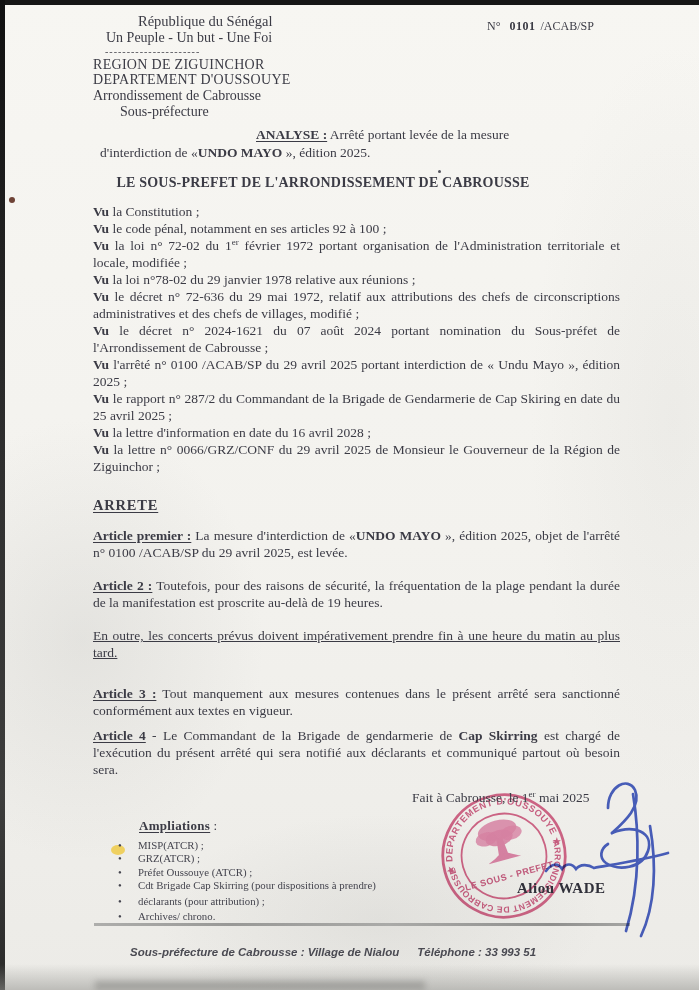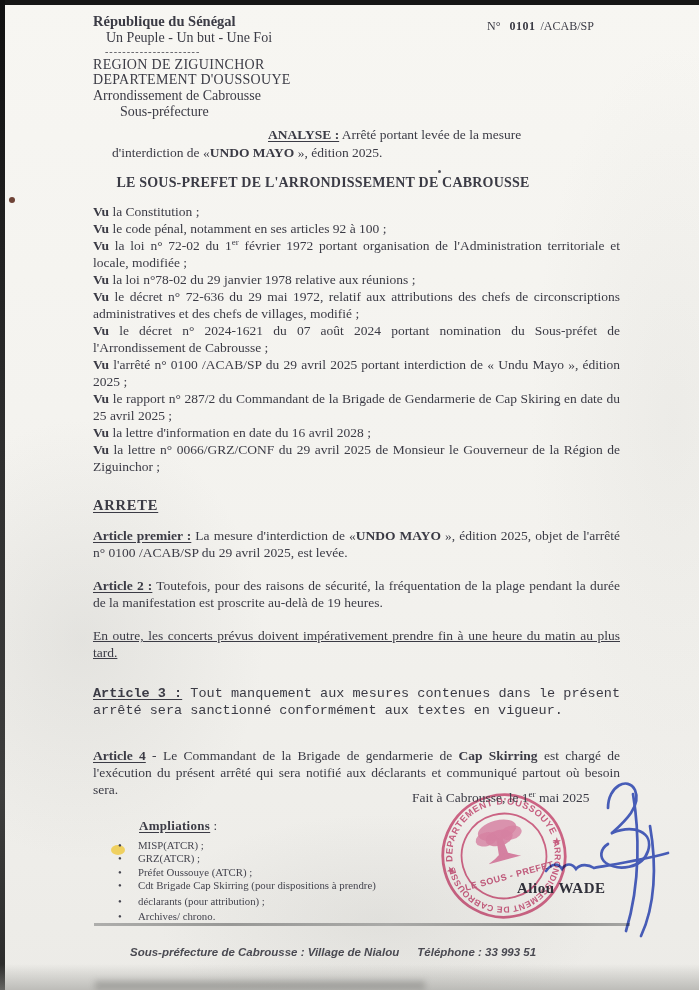--- a/index.html
+++ b/index.html
@@ -21,52 +21,52 @@
              background:radial-gradient(ellipse, rgba(170,170,167,0.18), transparent 68%); }
   .bottom-shade { position:absolute; left:0; right:0; bottom:0; height:26px;
                   background:linear-gradient(180deg, rgba(170,170,166,0), rgba(150,150,146,0.55)); }
   .bottom-smudge { position:absolute; left:95px; bottom:0px; width:330px; height:9px;
                    background:rgba(110,110,108,0.4); filter:blur(3px); }
   .speck1 { position:absolute; left:9px; top:197px; width:6px; height:6px; background:#6e4336; border-radius:50%; }
   .speck2 { position:absolute; left:438px; top:170px; width:3px; height:3px; background:#55555e; border-radius:50%; }
 
   
   .letterhead { position:absolute; left:93px; top:14px; font-size:14px; line-height:15.8px; }
-  .lh-country { font-weight:bold; font-size:14.5px; }
+  .lh-country { font-weight:normal; font-size:14.5px;margin-left:45px; }
   .lh-motto { padding-left:7px;margin-left:6px; }
   .lh-dashes { padding-left:12px; font-size:10px; line-height:11px; letter-spacing:1px; color:#4a4a52; }
   .lh-caps { letter-spacing:0.3px; }
   .lh-office { font-weight:normal; padding-left:27px; }
 
   .reference { position:absolute; left:487px; top:19px; font-size:12px; white-space:nowrap; }
   .reference b { margin:0 5px 0 9px; letter-spacing:0.5px; }
 
   
-  .analyse { position:absolute; left:112px; top:126px; width:424px; font-size:13.5px; line-height:17.5px; text-indent:156px;font-family:Liberation Serif, serif; }
+  .analyse { position:absolute; left:100px; top:126px; width:424px; font-size:13.5px; line-height:17.5px; text-indent:156px;font-family:Liberation Serif, serif; }
   .u-label { font-weight:bold; text-decoration:underline; text-underline-offset:2px; }
   .analyse b, .articles b { font-weight:bold; }
 
   .prefect-heading { position:absolute; left:93px; top:175px; width:460px; text-align:center;
                      font-weight:bold; font-size:14px; letter-spacing:0.2px; }
 
   
   .vu-block { position:absolute; left:93px; top:203px; width:527px; font-size:13.5px; line-height:17px; }
   .vu-block p { margin:0; text-align:justify; }
   .vu-block b { font-weight:bold; }
   sup { font-size:9px; line-height:0; }
 
   .arrete-heading { position:absolute; left:93px; top:497px; width:400px; text-align:left;
                     font-weight:bold; font-size:14.5px; letter-spacing:0.8px;
                     text-decoration:underline; text-underline-offset:2px; }
 
   
   .articles { position:absolute; left:93px; top:527px; width:527px; font-size:13.5px; line-height:17px; }
   .articles p { margin:0 0 16px; text-align:justify; }
   .articles p.g24 { margin-bottom:24px;text-decoration:underline; }
-  .articles p.g20 { margin-bottom:28px;font-family:Liberation Mono, monospace; }
+  .articles p.g20 { margin-bottom:8px; }
 
   .dateline { position:absolute; left:412px; top:790px; font-size:13.5px; z-index:4; }
 
   
   .ampliations { position:absolute; left:95px; top:818px; width:340px; z-index:4; }
   .amp-title { font-size:13px;margin-left:44px; }
   .amp-title .u-label { letter-spacing:0.3px; }
   .amp-list { list-style:none; margin:5px 0 0; padding:0; font-size:10.8px; line-height:12.4px; color:#44444e; }
   .amp-list li { display:flex; margin-bottom:1px; }
   .amp-list li.gap { margin-top:3px; }

